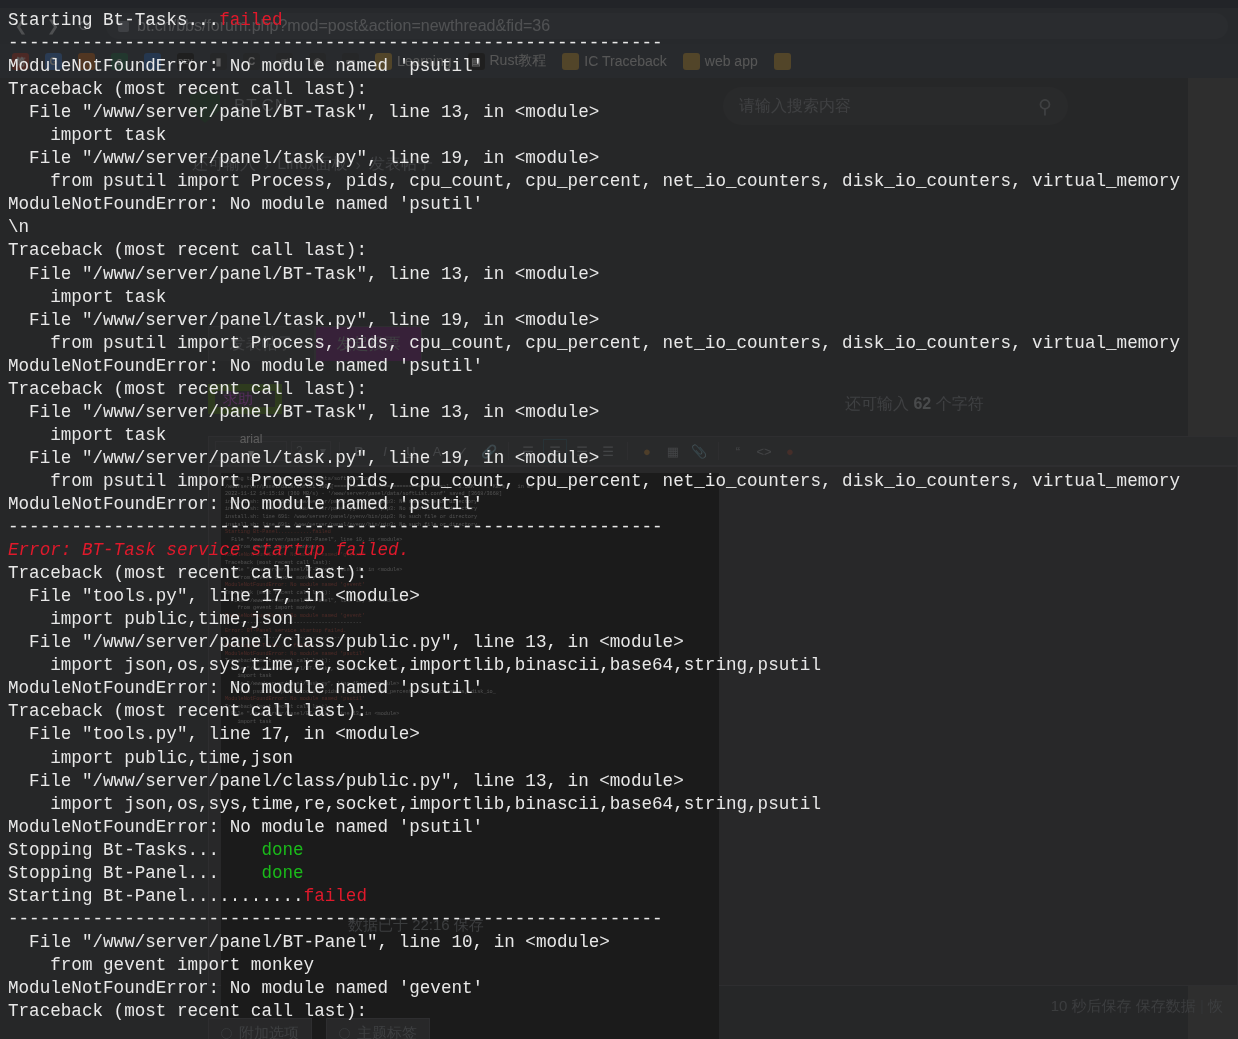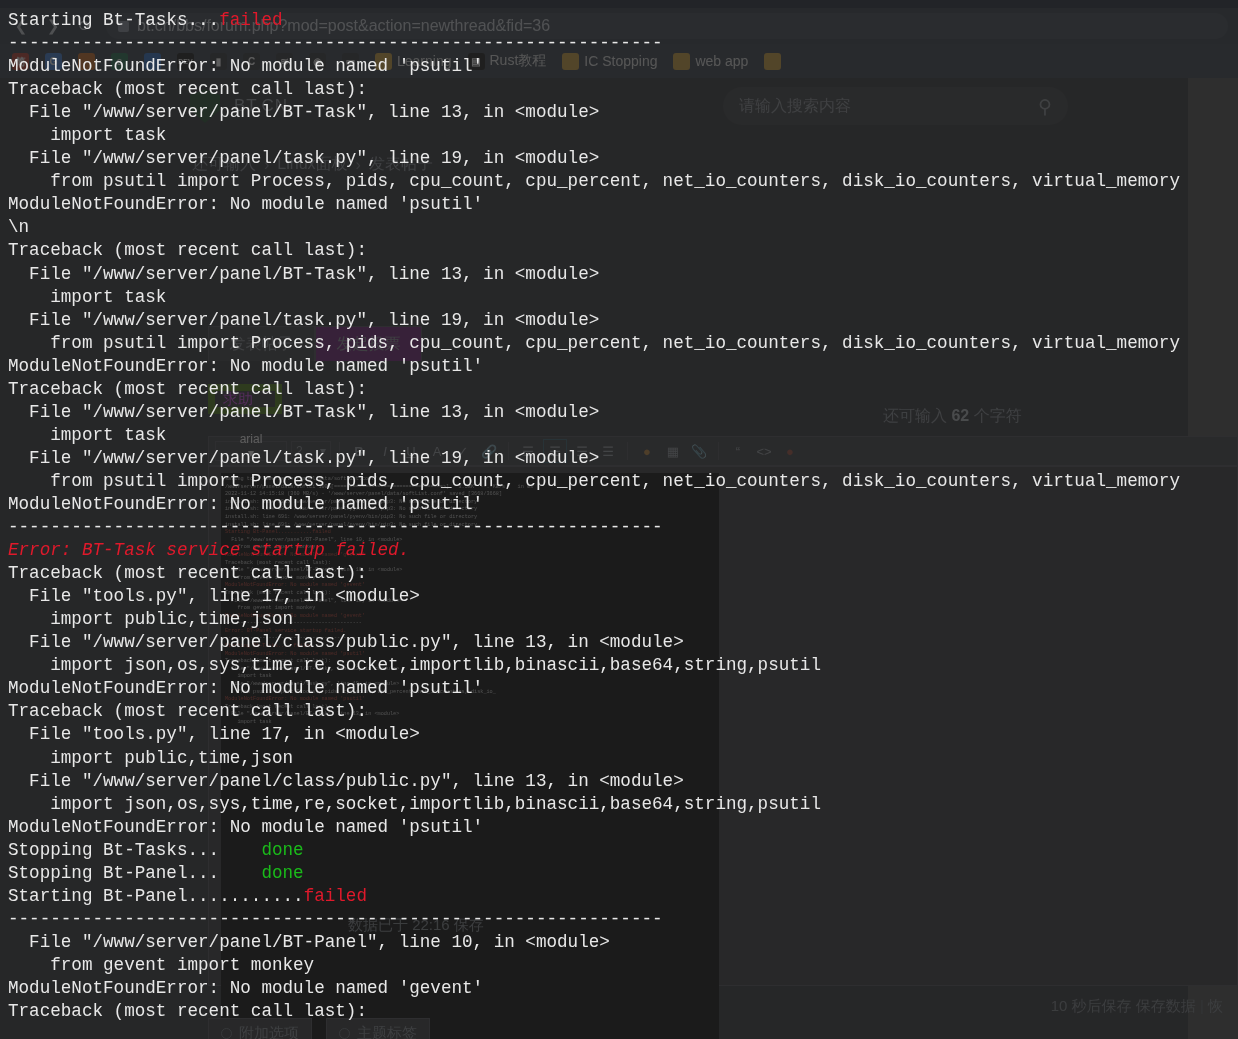--- a/index.html
+++ b/index.html
@@ -45,21 +45,21 @@
   .tb{width:105px;height:34px;border:1px solid #4a4d52;border-bottom:none;
       display:flex;align-items:center;justify-content:center;color:#8c9299;font-size:16px;
       background:#701a75;}
   .tb.active{background:#3a3c40;}
 
   .form-row{position:absolute;left:208px;top:306px;display:flex;align-items:center;gap:10px;}
   .sel{width:74px;height:30px;border:7px solid #4d7c0f;background:#343539;color:#d946ef;
        font-size:15px;display:flex;align-items:center;padding:0 8px;box-sizing:border-box;}
   .titlefield{width:270px;height:30px;border:1px solid #4a4d52;background:#343539;color:#9aa0a7;
               font-size:16px;display:flex;align-items:center;padding:0 8px;box-sizing:border-box;}
-  .charcount{position:absolute;left:845px;top:328px;color:#8a9098;font-size:16px;margin-left:38px;}
+  .charcount{position:absolute;left:845px;top:316px;color:#8a9098;font-size:16px;}
   .charcount b{color:#b5bac0;}
 
   .editor-toolbar{position:absolute;left:208px;top:358px;width:1030px;height:30px;background:#3a3c40;
                   border:1px solid #4a4d52;box-sizing:border-box;display:flex;align-items:center;gap:4px;padding:0 6px;}
   .tool{width:22px;height:22px;display:flex;align-items:center;justify-content:center;color:#9aa0a7;font-size:13px;}
   .tool.box{border:1px solid #35606e;}
   .fontsel{width:72px;height:20px;border:1px solid #4a4d52;color:#ffffff;font-size:12px;
            display:flex;align-items:center;justify-content:flex-end;padding:0 4px;box-sizing:border-box;flex-direction:column;}
   .sizesel{width:40px;height:20px;border:1px solid #4a4d52;color:#8e949b;font-size:12px;
            display:flex;align-items:center;justify-content:space-between;padding:0 4px;box-sizing:border-box;}
@@ -145,21 +145,21 @@
         <div class="bm">
           <span class="bm-ic" style="background: rgb(214, 163, 58);"></span>
           <span class="bm-label">Learning</span>
         </div>
         <div class="bm">
           <span class="bm-ic" style="background: rgb(20, 20, 20);">▤</span>
           <span class="bm-label">Rust教程</span>
         </div>
         <div class="bm">
           <span class="bm-ic" style="background: rgb(214, 163, 58);"></span>
-          <span class="bm-label">IC Stopping</span>
+          <span class="bm-label">IC Traceback</span>
         </div>
         <div class="bm">
           <span class="bm-ic" style="background: rgb(214, 163, 58);"></span>
           <span class="bm-label">web app</span>
         </div>
         <div class="bm">
           <span class="bm-ic" style="background: rgb(214, 163, 58);"></span>
         </div>
       </div>
 

